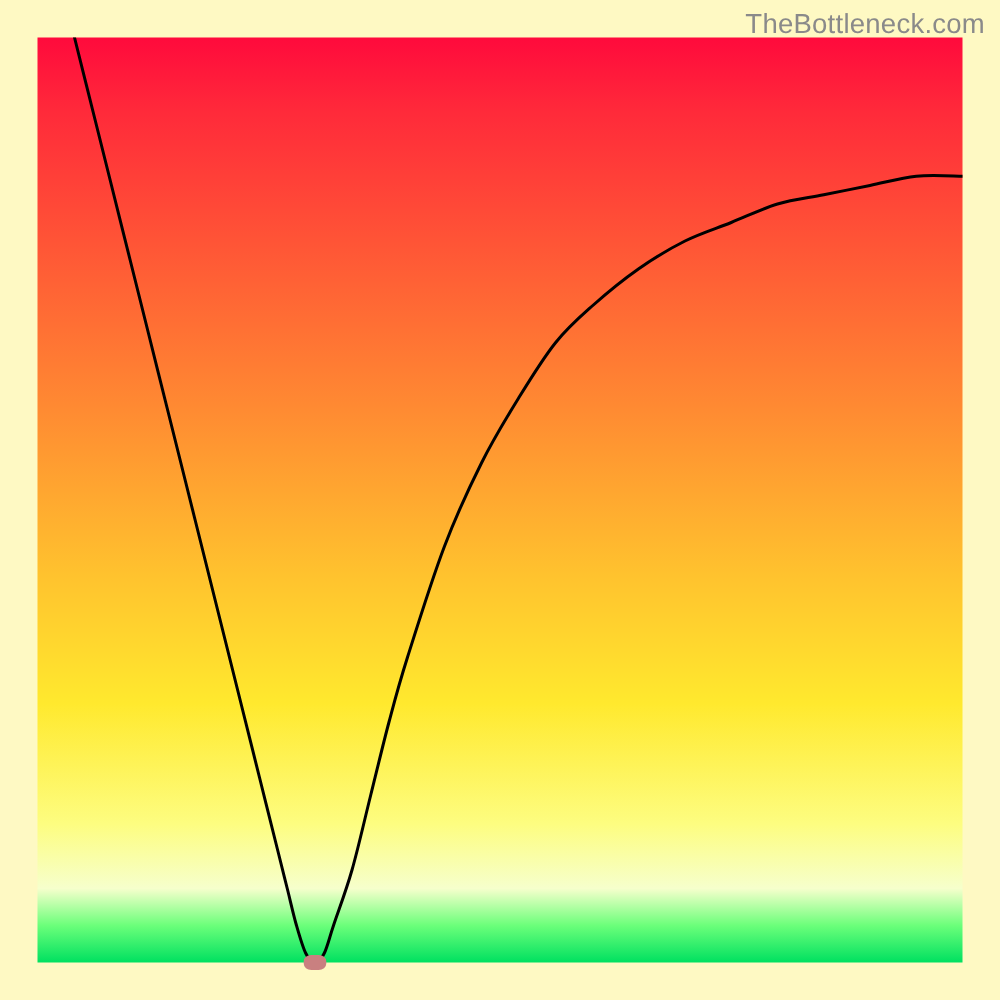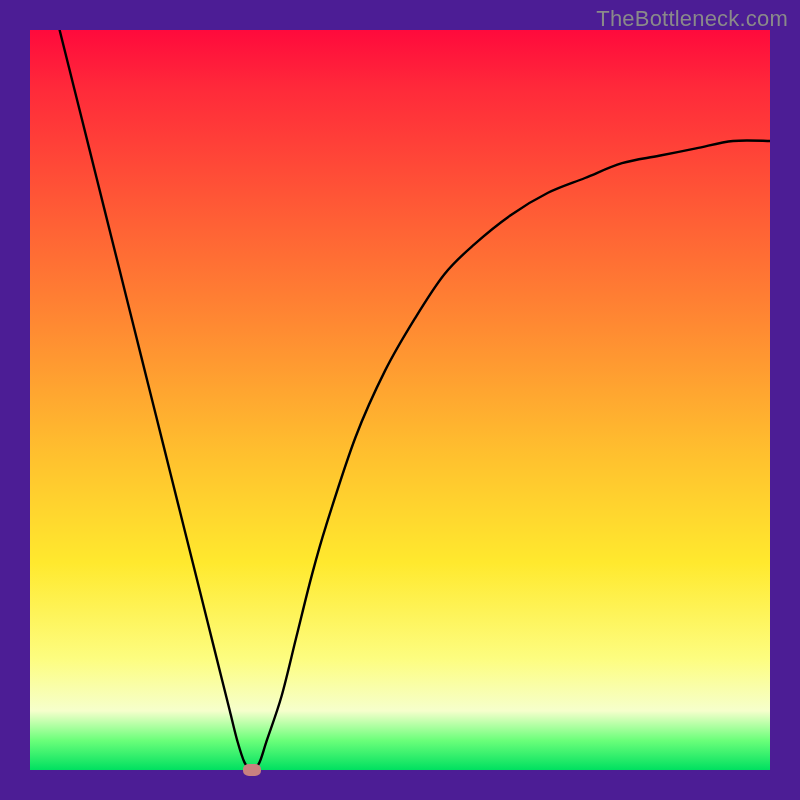--- a/index.html
+++ b/index.html
@@ -8,21 +8,21 @@
     width: 800px;
     height: 800px;
     overflow: hidden;
     background: #000;
     font-family: Arial, Helvetica, sans-serif;
   }
   .frame {
     position: relative;
     width: 800px;
     height: 800px;
-    background: #4c1d95;
+    background: #fef9c3;
   }
   .plot {
     position: absolute;
     left: 30px;
     top: 30px;
     width: 740px;
     height: 740px;
     
     background: linear-gradient(
       to bottom,

